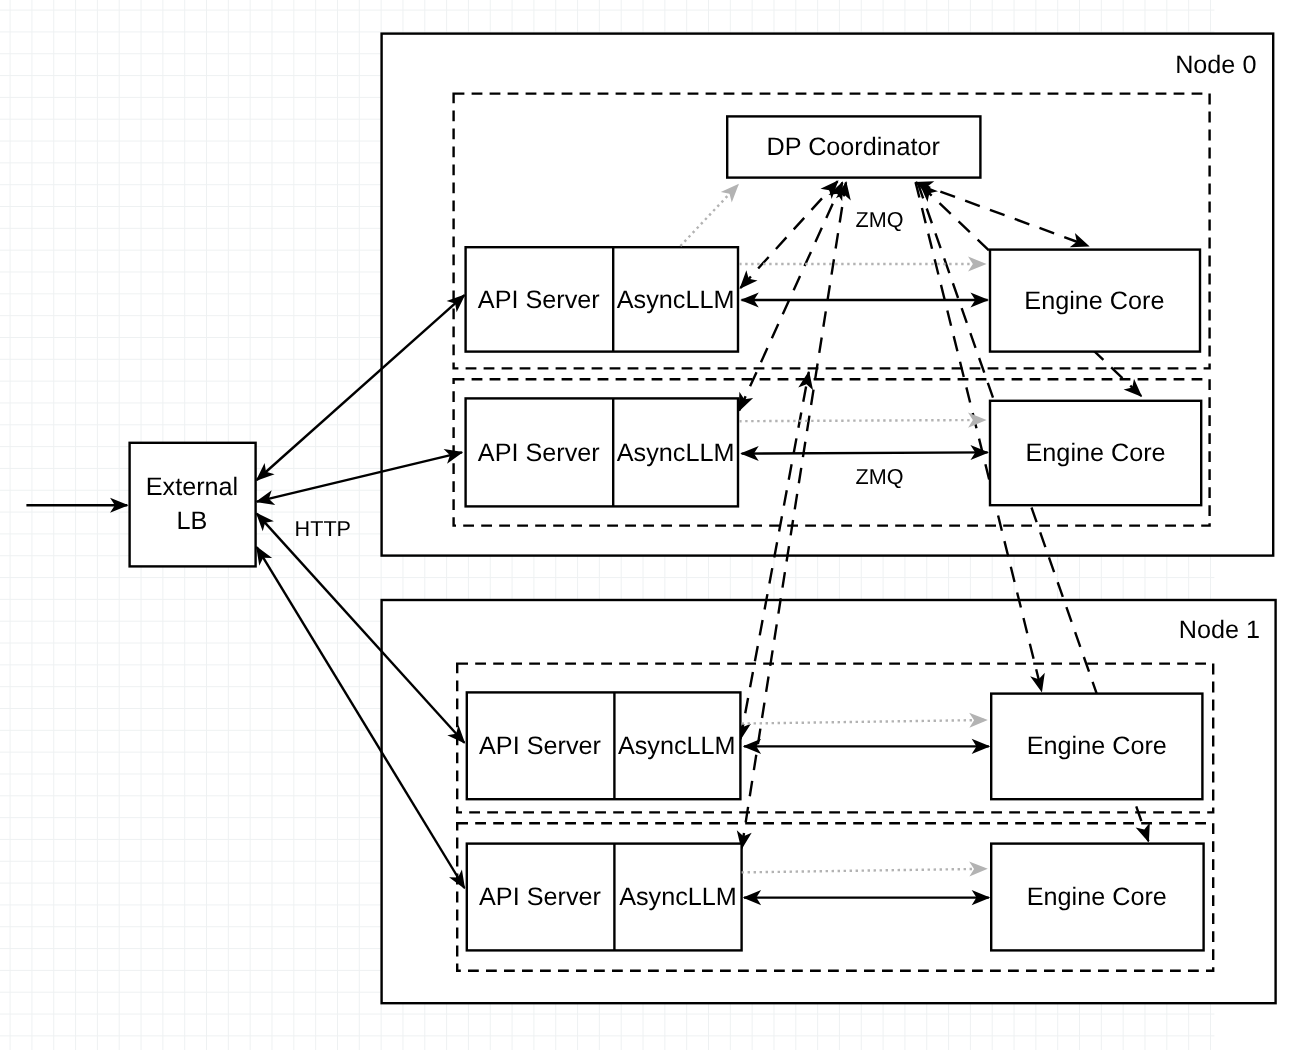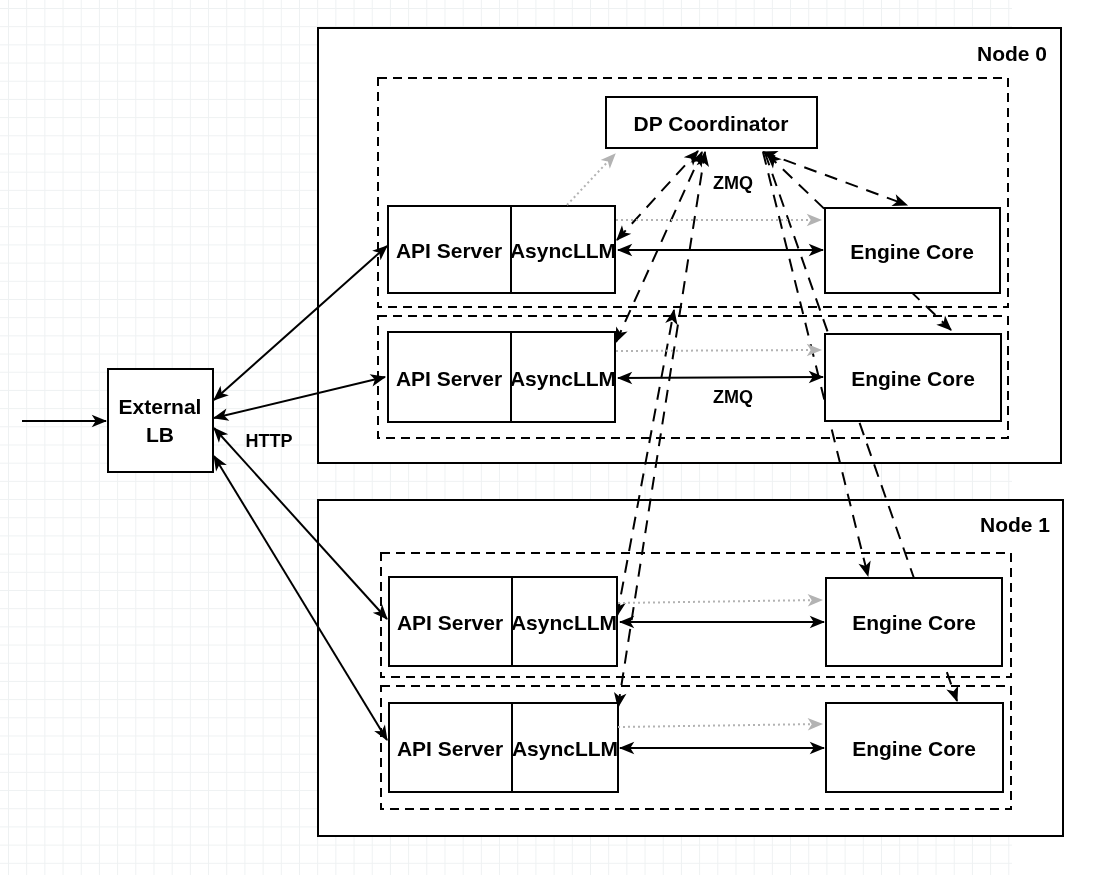--- a/index.html
+++ b/index.html
@@ -13,21 +13,20 @@
   .canvas{
     position:relative;
     width:1012px;height:875px;
     background-color:var(--bg);
     background-image:
       linear-gradient(to right, var(--grid) 1px, transparent 1px),
       linear-gradient(to bottom, var(--grid) 1px, transparent 1px);
     background-size:18.2px 18.2px;
     background-position:8px 8px;
     font-family:"Liberation Sans",sans-serif;
-    font-weight:bold;
   }
   svg{position:absolute;left:0;top:0;}
   .ln{stroke:var(--stroke);stroke-width:2;fill:none;}
   .dash{stroke-dasharray:13 9;}
   .cont{stroke:var(--stroke);stroke-width:2;fill:none;stroke-dasharray:9 6;}
   .nodebox{fill:var(--boxfill);stroke:var(--stroke);stroke-width:2;}
   .box{fill:var(--boxfill);stroke:var(--stroke);stroke-width:2;}
   .grayln{stroke:var(--gray);stroke-width:2;fill:none;stroke-dasharray:2 3;}
   text{font-family:"Liberation Sans",sans-serif;fill:#000;}
   .lbl{font-size:21px;text-anchor:middle;dominant-baseline:central;}

